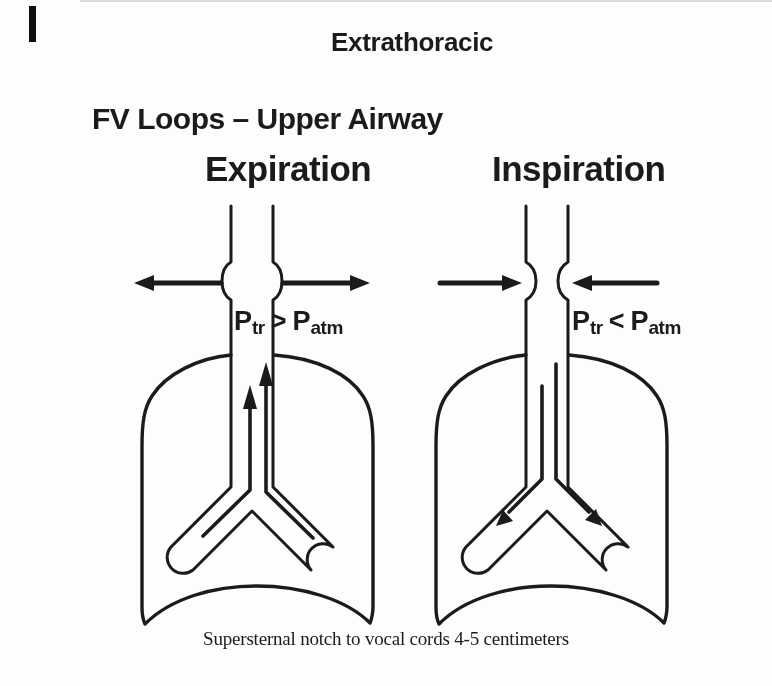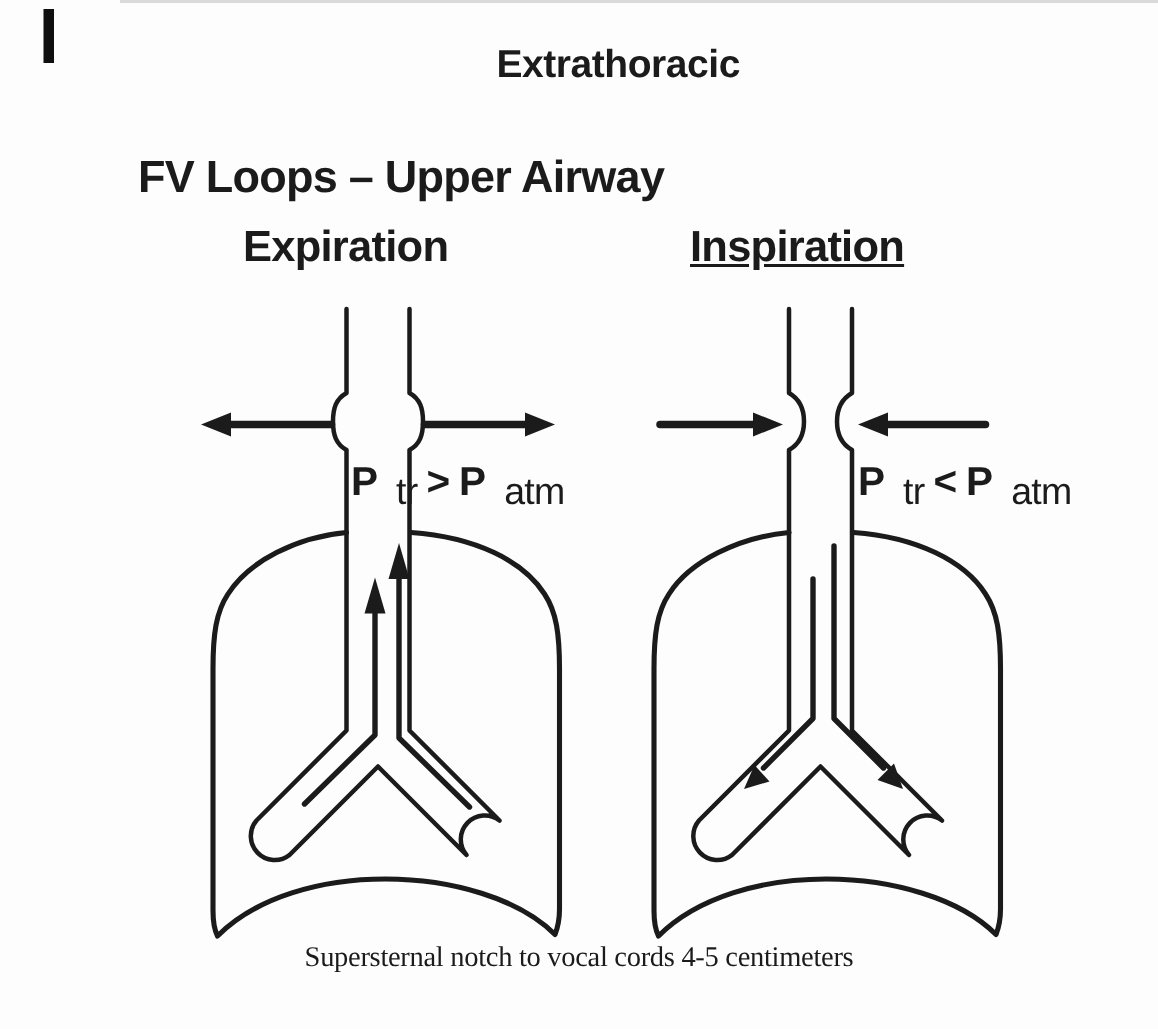--- a/index.html
+++ b/index.html
@@ -8,30 +8,30 @@
   .stage{position:relative;width:708px;height:686px;background:#fdfdfd;}
   .ink{color:#1b1b1b;}
   .top-edge{position:absolute;left:80px;top:0;width:692px;height:2px;
             background:#bdbdbd;opacity:.55;}
   .scan-dash{position:absolute;left:29px;top:6px;width:7px;height:36px;
              background:#0f0f0f;}
   .title{position:absolute;left:331px;top:27px;font-size:26px;font-weight:bold;
          letter-spacing:-0.3px;white-space:nowrap;}
   .subtitle{position:absolute;left:92px;top:85px;font-size:30px;font-weight:bold;
             letter-spacing:-0.5px;white-space:nowrap;margin-top:17px;}
-  .heading{position:absolute;top:149px;font-size:29px;font-weight:bold;
-           letter-spacing:-0.5px;white-space:nowrap;}
+  .heading{position:absolute;top:149px;font-size:35px;font-weight:bold;
+           letter-spacing:-0.5px;white-space:nowrap;margin-left:43px;}
   .heading.exp{left:162px;}
-  .heading.insp{left:460px;text-decoration:underline;}
+  .heading.insp{left:449px;}
   .pressure{position:absolute;top:306px;font-size:27px;font-weight:bold;
             white-space:nowrap;}
   .pressure.exp{left:234px;}
   .pressure.insp{left:528px;padding-left:44px;}
-  .pressure sub{font-size:25px;font-weight:normal;vertical-align:-0.22em;
-                letter-spacing:-0.5px;margin-left:12px;}
+  .pressure sub{font-size:19px;font-weight:bold;vertical-align:-0.22em;
+                letter-spacing:-0.5px;}
   .pressure .op{margin:0 6px;}
   .caption{position:absolute;left:0;top:628px;width:772px;text-align:center;
            font-family:"Liberation Serif",serif;font-size:19px;
            letter-spacing:-0.2px;white-space:nowrap;}
   svg.diagram{position:absolute;left:0;top:0;}
   svg .outline{fill:none;stroke:#1b1b1b;stroke-width:3;stroke-linecap:round;
                stroke-linejoin:round;}
   svg .thorax{stroke-width:3.4;}
   svg .flow{fill:none;stroke:#1b1b1b;stroke-width:3.6;stroke-linecap:round;
             stroke-linejoin:round;}

